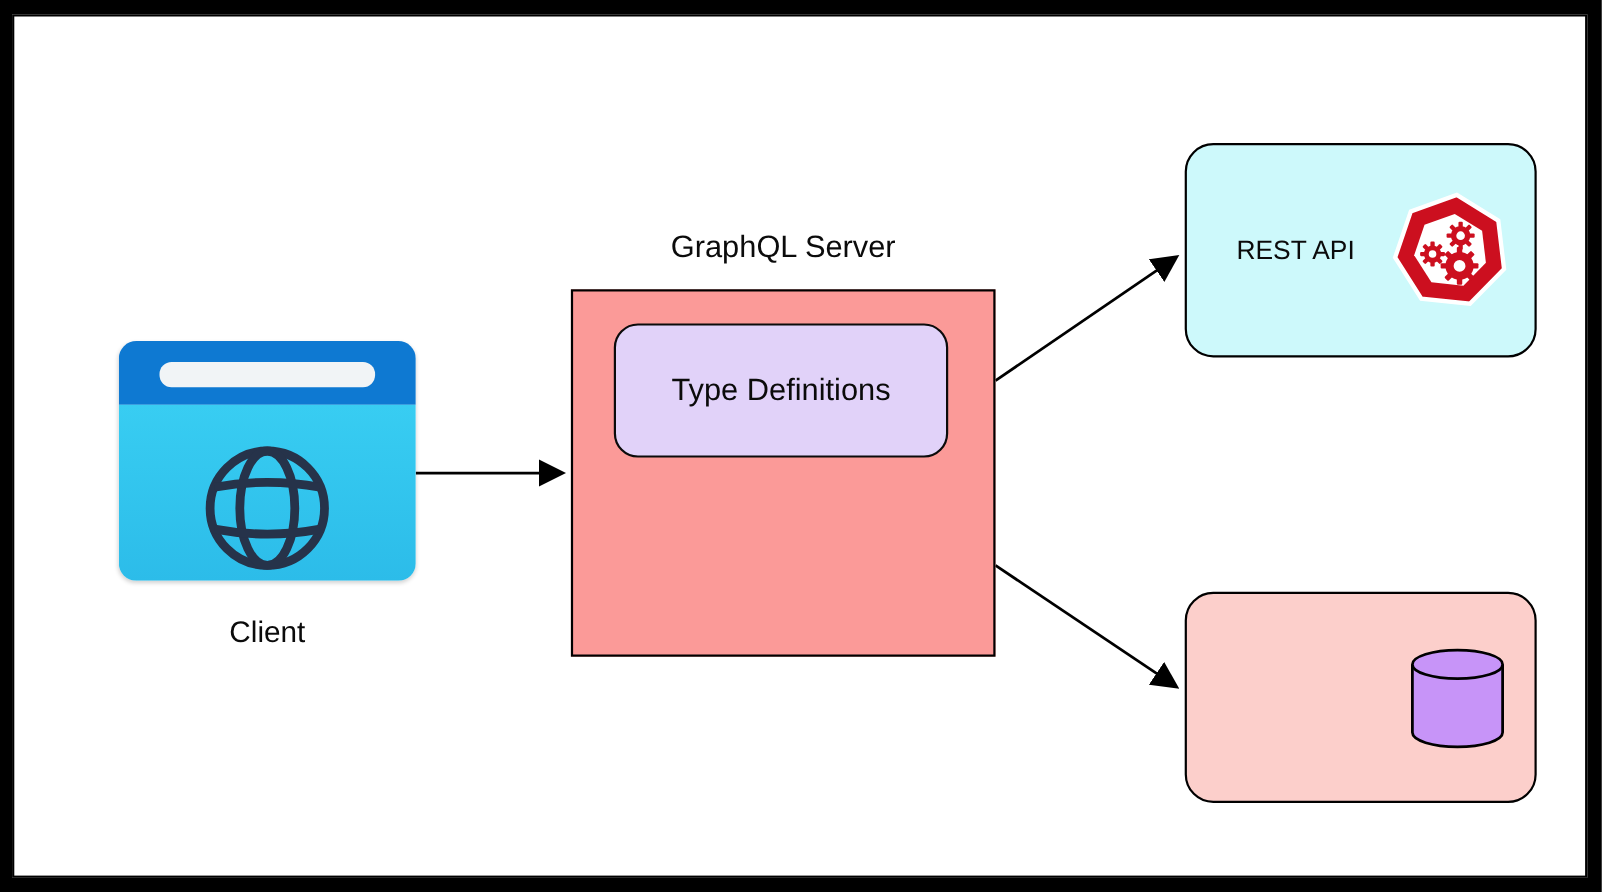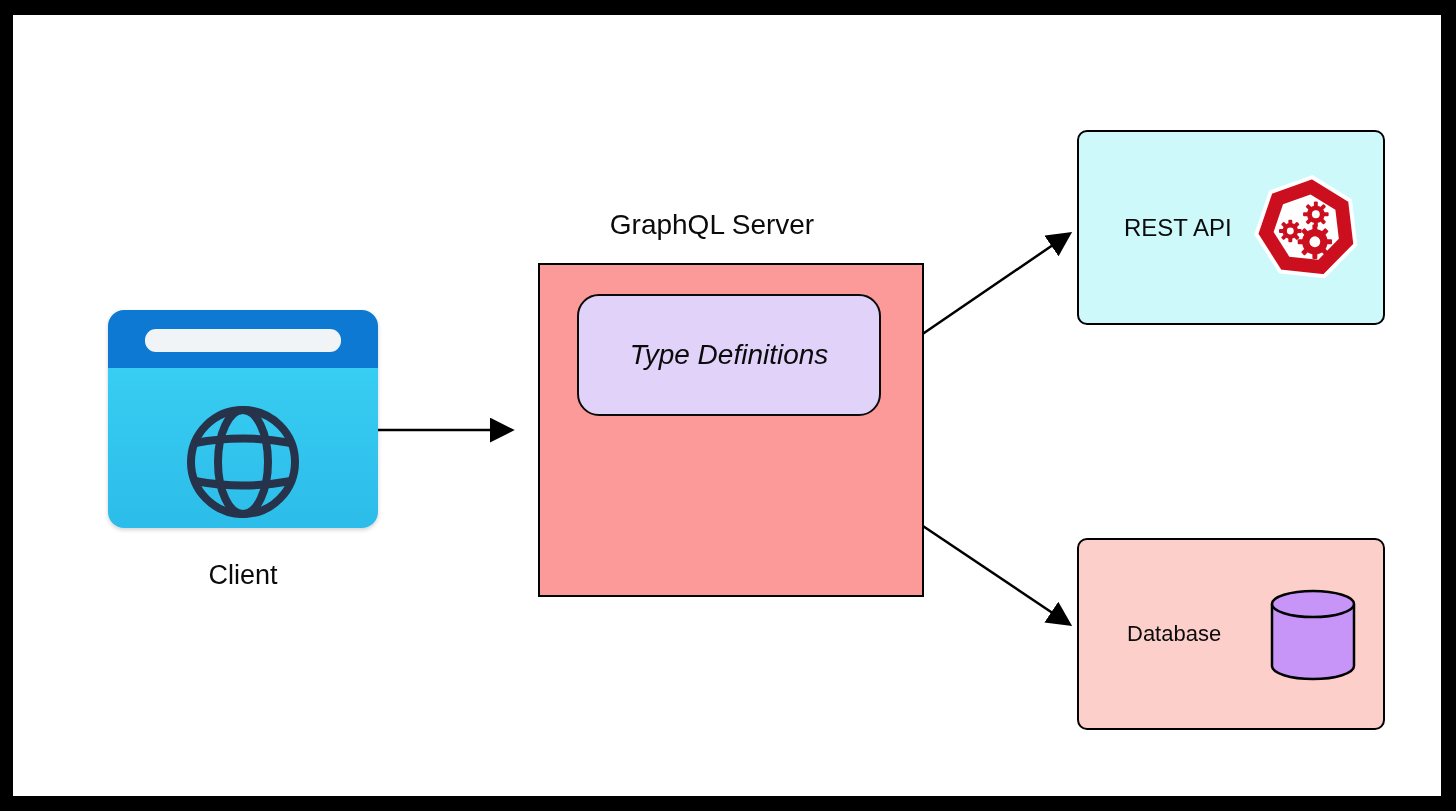--- a/index.html
+++ b/index.html
@@ -13,27 +13,27 @@
 
   .client-icon{position:absolute;left:108px;top:310px;width:270px;height:218px;border-radius:16px;overflow:hidden;
                box-shadow:0 2px 4px rgba(0,0,0,0.18);}
   .client-top{position:absolute;left:0;top:0;width:270px;height:58px;background:#0E79D2;}
   .client-addr{position:absolute;left:37px;top:19px;width:196px;height:23px;background:#F1F4F6;border-radius:11px;}
   .client-body{position:absolute;left:0;top:58px;width:270px;height:160px;background:linear-gradient(#38CDF2,#2CBCE9);}
   .globe{position:absolute;left:0;top:0;}
   .client-label{position:absolute;left:108px;top:560px;width:270px;text-align:center;font-size:27px;color:#0b0b0b;}
 
   .server-title{position:absolute;left:519px;top:209px;width:386px;text-align:center;font-size:28px;color:#0b0b0b;}
-  .server-box{position:absolute;left:538px;top:263px;width:382px;height:330px;background:#FB9A98;border:2px solid #000;font-style:italic;}
+  .server-box{position:absolute;left:519px;top:263px;width:382px;height:330px;background:#FB9A98;border:2px solid #000;}
   .inner-box{position:absolute;left:37px;width:300px;height:118px;background:#E1D2F9;border:2px solid #0b0b0b;border-radius:22px;
              display:flex;align-items:center;justify-content:center;font-size:28px;color:#0b0b0b;}
   .inner-box.type-def{top:29px;}
   .inner-box.resolvers{top:180px;}
 
-  .node{position:absolute;width:304px;border:2px solid #000;border-radius:10px;}
+  .node{position:absolute;width:304px;border:2px solid #000;border-radius:26px;padding-left:12px;}
   .rest-box{left:1077px;top:130px;height:191px;background:#CDF9FB;}
   .db-box{left:1077px;top:538px;height:188px;background:#FCCFCB;}
   .node-label{position:absolute;top:0;height:100%;display:flex;align-items:center;color:#0b0b0b;}
   .rest-label{left:45px;font-size:24px;}
   .db-label{left:48px;font-size:22px;}
   .rest-icon{position:absolute;right:22px;top:42px;}
   .db-icon{position:absolute;right:26px;top:48px;}
 </style>
 </head>
 <body>
@@ -126,19 +126,18 @@
           <rect x="-2.5" y="-17.5" width="5" height="6.5" rx="1" transform="rotate(270)"></rect>
           <rect x="-2.5" y="-17.5" width="5" height="6.5" rx="1" transform="rotate(315)"></rect>
         </g>
         <circle r="13"></circle>
           <circle r="5.5" fill="#fff"></circle>
       </g>
     </svg>
   </div>
 
   <div class="node db-box">
-    <span class="node-label db-label">Database</span>
     <svg class="db-icon" width="88" height="94" viewBox="0 0 88 94">
       <path d="M3,16 L3,78 A41,13 0 0 0 85,78 L85,16" fill="#C794F8" stroke="#000" stroke-width="2.5"></path>
       <ellipse cx="44" cy="16" rx="41" ry="13" fill="#C794F8" stroke="#000" stroke-width="2.5"></ellipse>
     </svg>
   </div>
 </div>
 
 </body></html>

